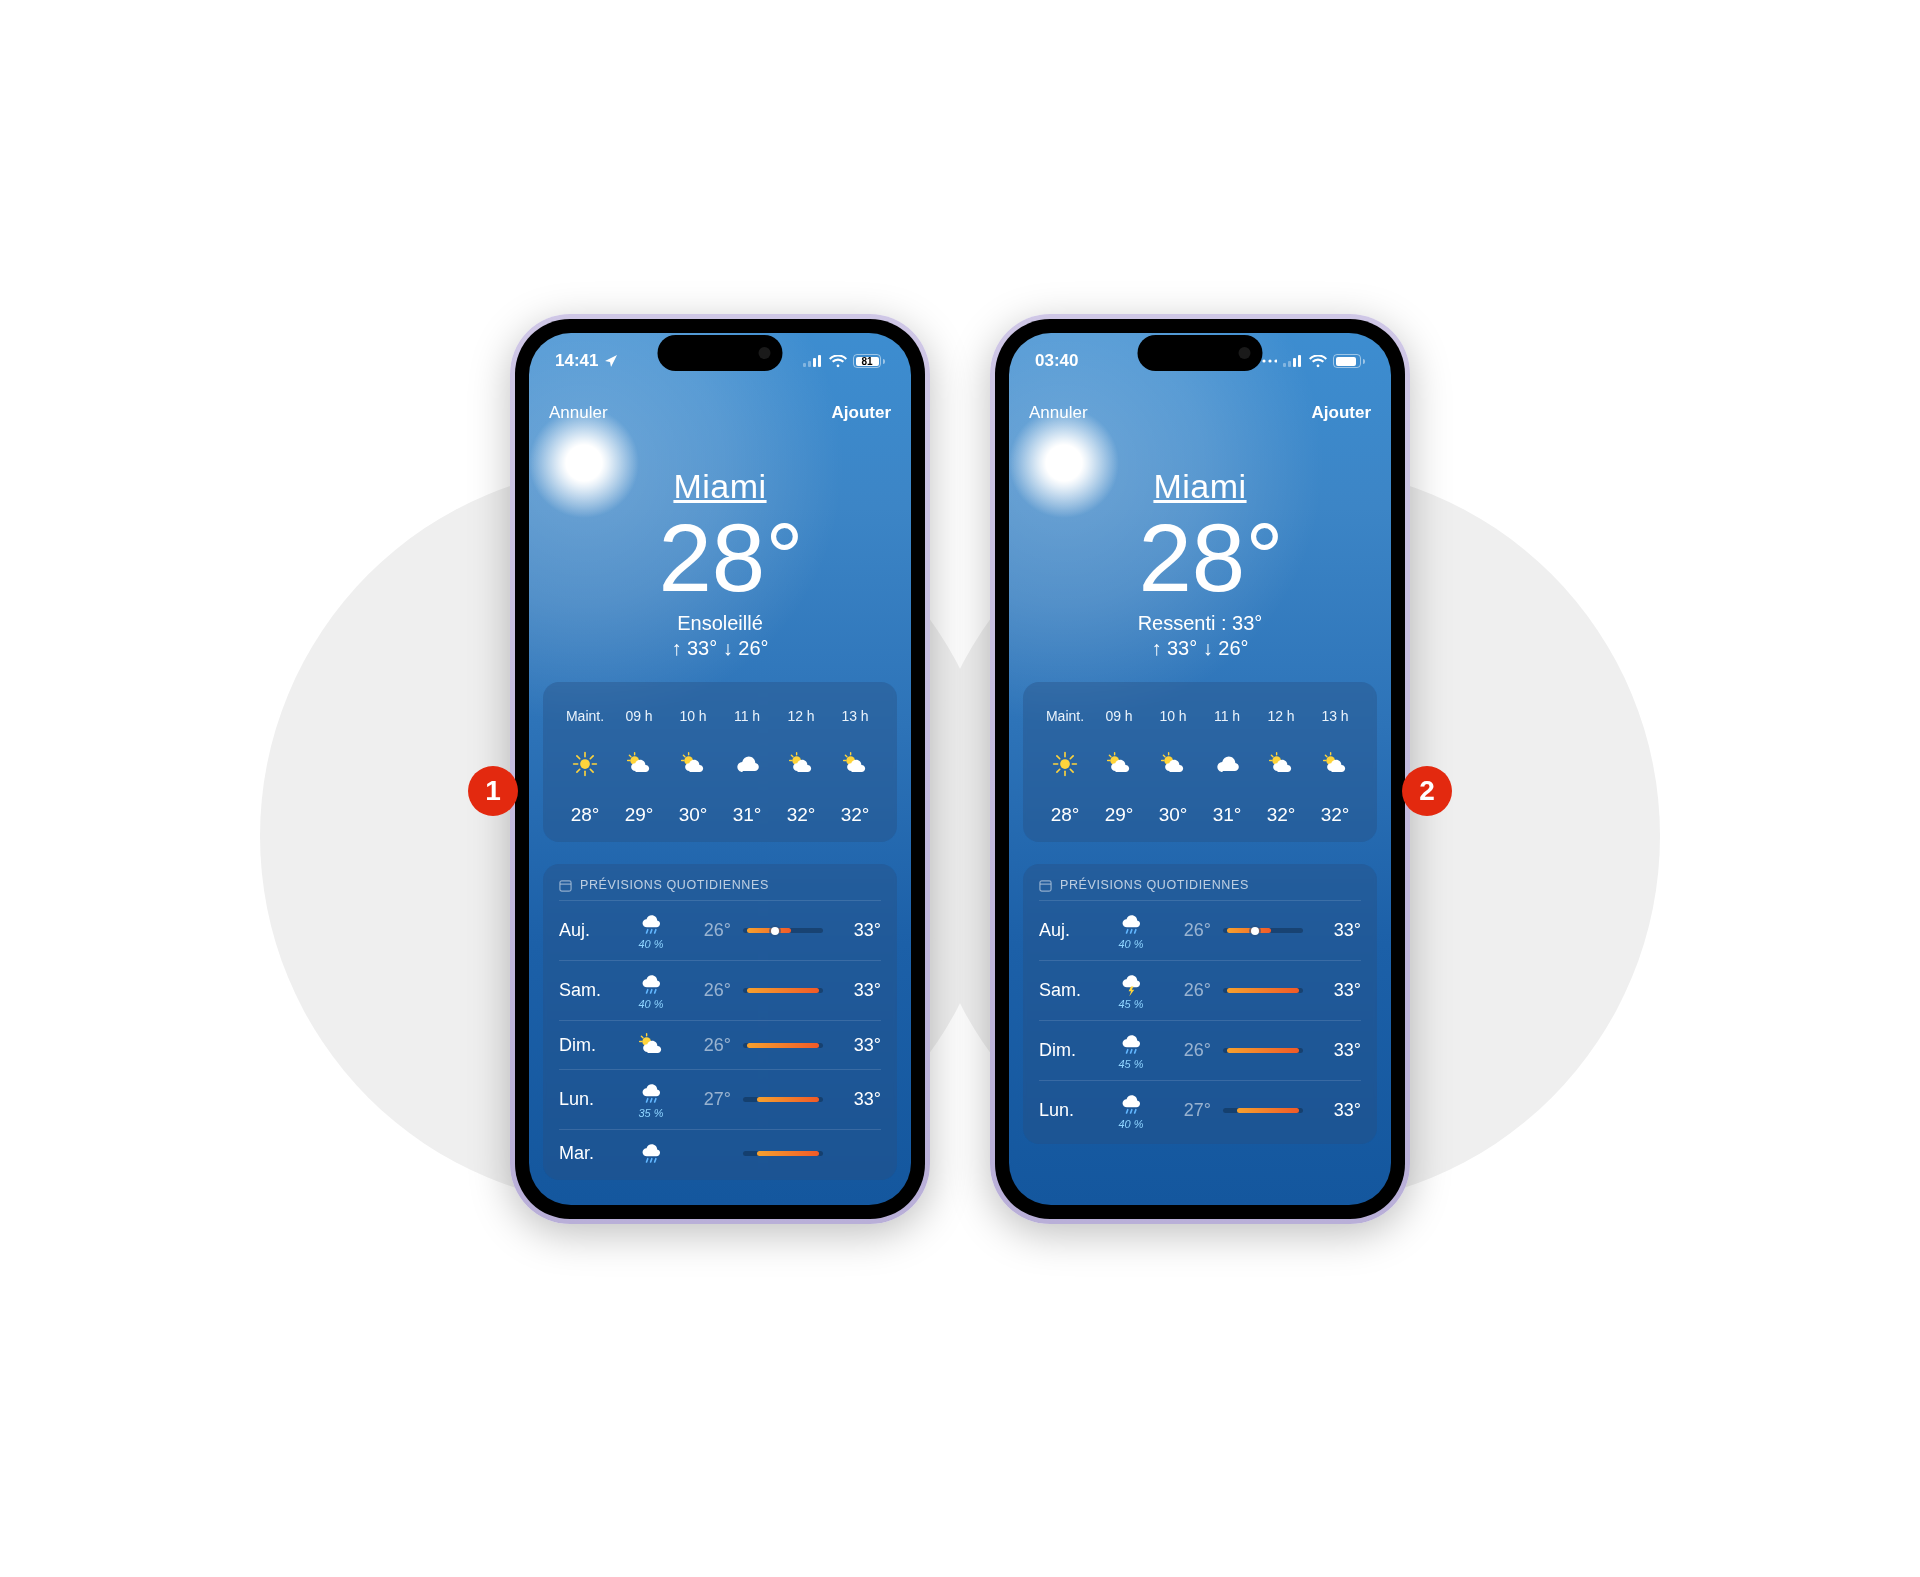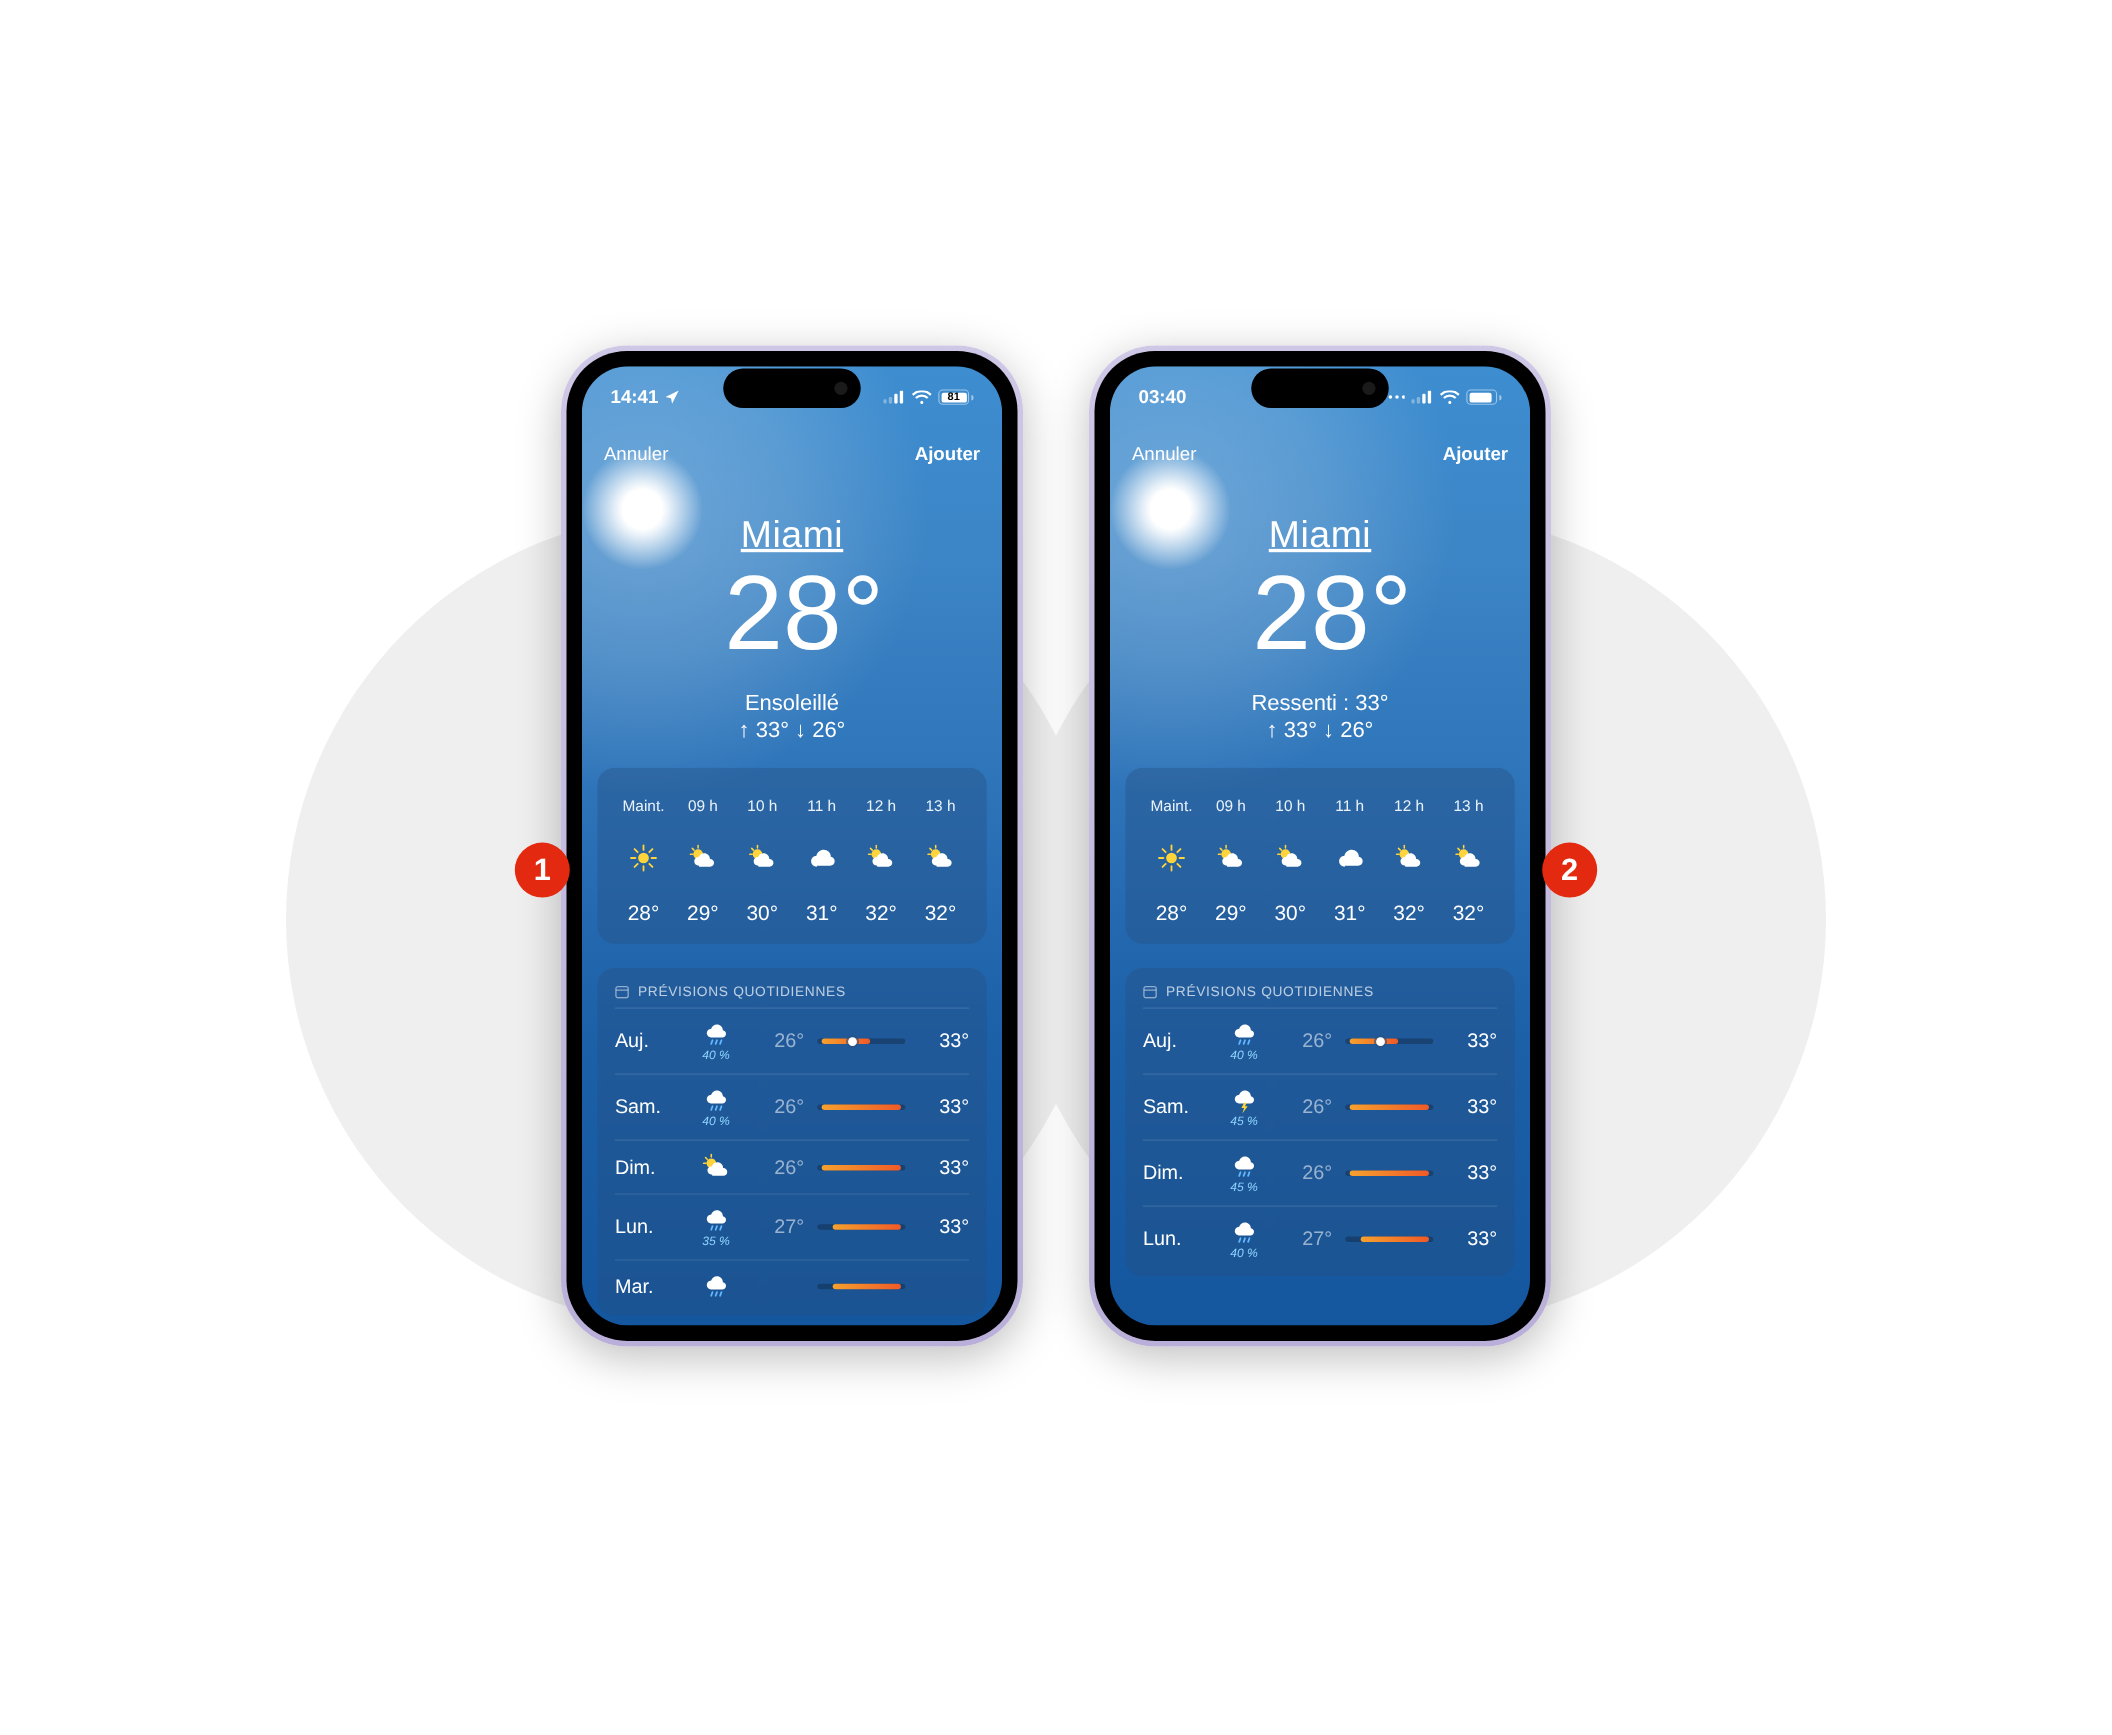--- a/index.html
+++ b/index.html
@@ -136,21 +136,21 @@
     padding-top: 44px;
   }
   .hero .loc { font-size: 34px; font-weight: 400; letter-spacing:.5px;text-decoration:underline; }
   .hero .big {
     font-size: 96px;
     font-weight: 200;
     line-height: 1;
     margin-top: 4px;
     padding-left: 22px;
   }
-  .hero .cond { font-size: 20px; margin-top: 22px; }
+  .hero .cond { font-size: 20px; margin-top: 6px; }
   .hero .hilo { font-size: 20px; margin-top: 2px; }
 
   .card {
     margin: 22px 14px 0;
     border-radius: 16px;
     background: rgba(40,80,130,.38);
     backdrop-filter: blur(2px);
     padding: 14px 16px 16px;
   }
   .card .blurb {

